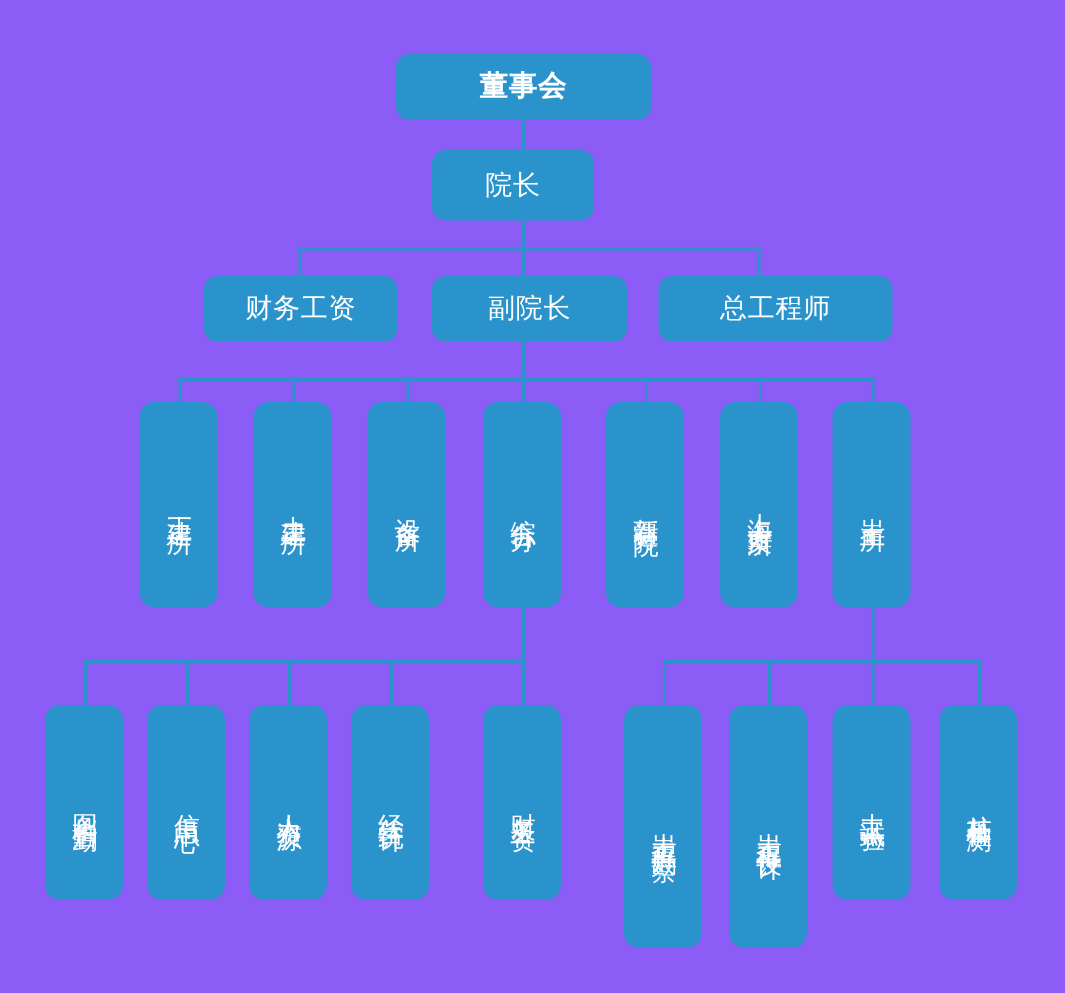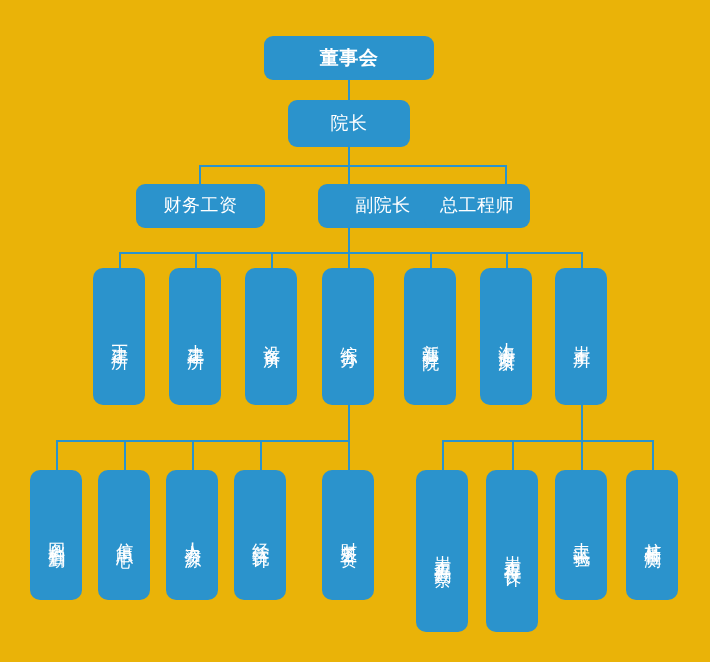--- a/index.html
+++ b/index.html
@@ -7,21 +7,21 @@
     padding: 0;
     background: #ffffff;
   }
   body {
     font-family: "Liberation Sans", "DejaVu Sans", sans-serif;
   }
   #chart-root {
     position: relative;
     width: 710px;
     height: 662px;
-    background: #eab308;
+    background: #8b5cf6;
     overflow: hidden;
   }
   .node {
     position: absolute;
     background: #2b93cc;
     border-radius: 8px;
     color: #ffffff;
     display: flex;
     align-items: center;
     justify-content: center;
@@ -90,31 +90,31 @@
   <div class="conn h" style="left:442px; top:440px; width:211px;"></div>
   <div class="conn v" style="left:442px; top:440px; height:30px;"></div>
   <div class="conn v" style="left:512px; top:440px; height:30px;"></div>
   <div class="conn v" style="left:581px; top:440px; height:30px;"></div>
   <div class="conn v" style="left:652px; top:440px; height:30px;"></div>
 
   <div class="node horizontal root" style="left:264px; top:36px; width:170px; height:44px;">
     <span class="label">董事会</span>
   </div>
 
-  <div class="node horizontal" style="left:288px; top:100px; width:122px; height:47px;">
+  <div class="node horizontal" style="left:288px; top:100px; width:108px; height:47px;">
     <span class="label">院长</span>
   </div>
 
   <div class="node horizontal" style="left:136px; top:184px; width:129px; height:44px;">
     <span class="label">财务工资</span>
   </div>
-  <div class="node horizontal" style="left:288px; top:184px; width:130px; height:44px;margin-left:30px;">
+  <div class="node horizontal" style="left:288px; top:184px; width:130px; height:44px;">
     <span class="label">副院长</span>
   </div>
-  <div class="node horizontal" style="left:424px; top:184px; width:106px; height:44px;">
+  <div class="node horizontal" style="left:439px; top:184px; width:156px; height:44px;">
     <span class="label">总工程师</span>
   </div>
 
   <div class="node vertical" style="left:93px; top:268px; width:52px; height:137px;">
     <span class="label">土建一所</span>
   </div>
   <div class="node vertical" style="left:169px; top:268px; width:52px; height:137px;">
     <span class="label">土建二所</span>
   </div>
   <div class="node vertical" style="left:245px; top:268px; width:52px; height:137px;">

